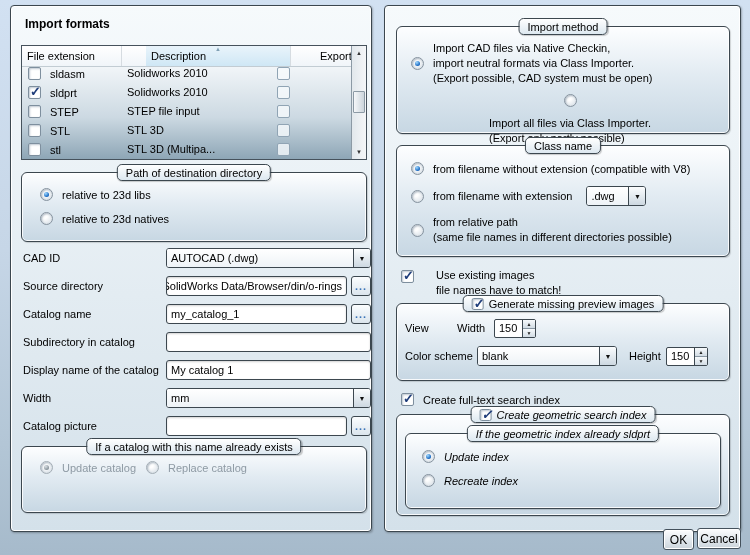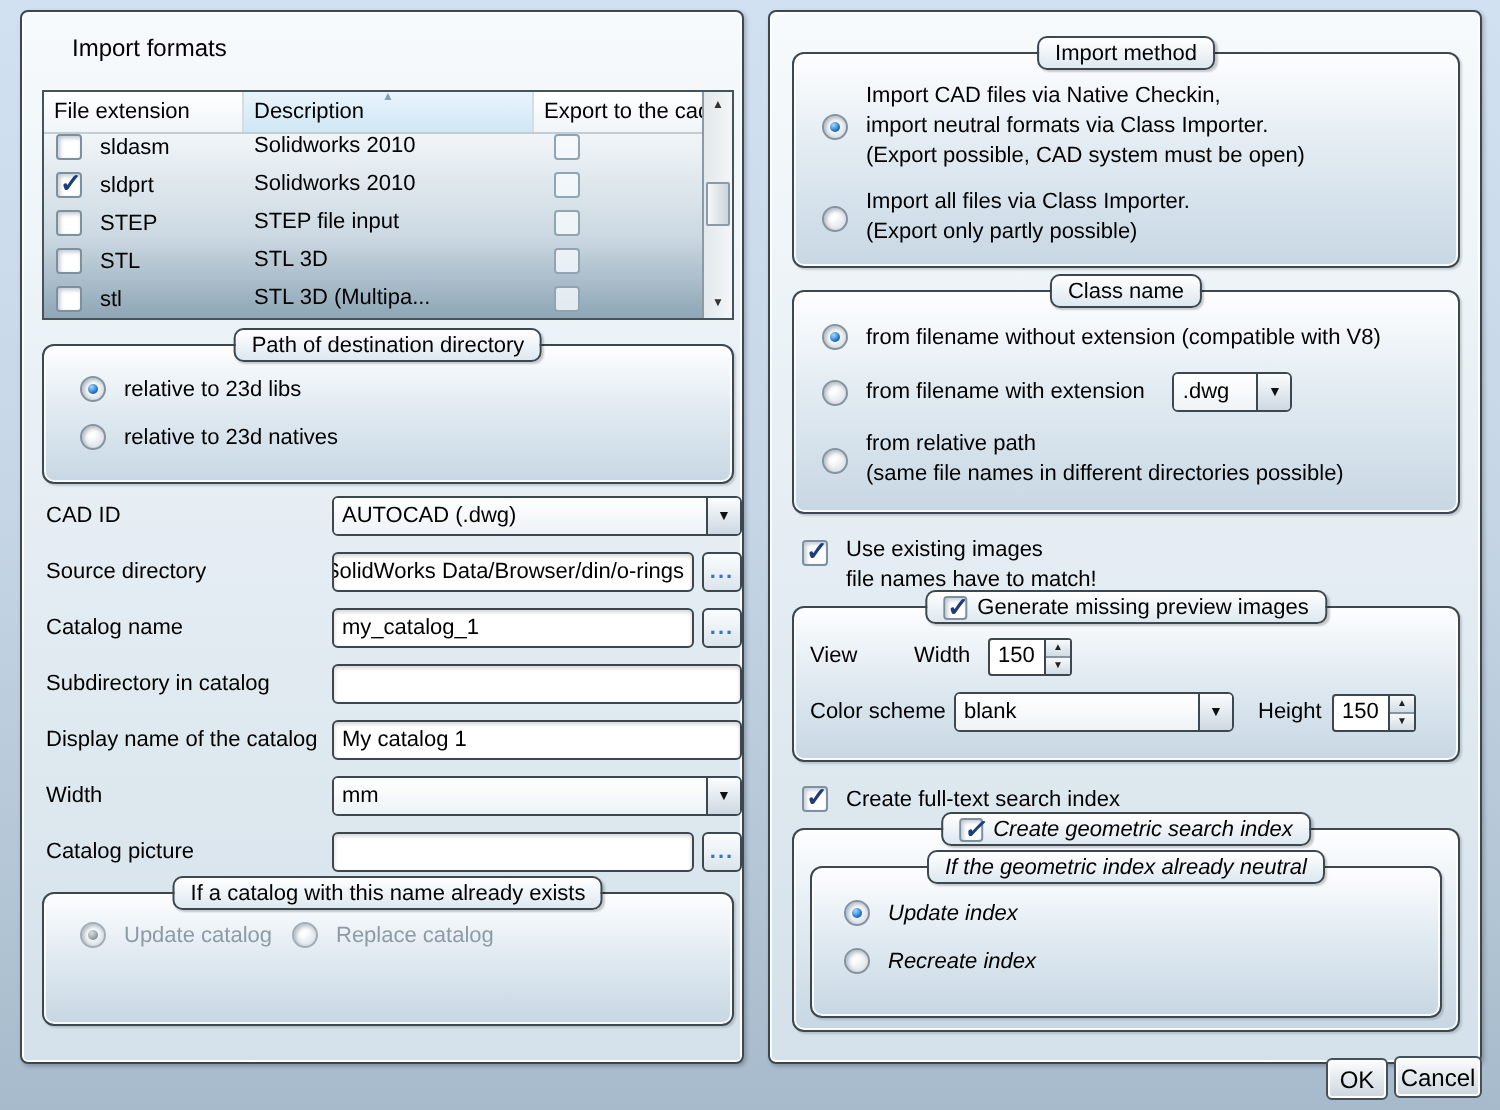--- a/index.html
+++ b/index.html
@@ -10,21 +10,21 @@
     background:linear-gradient(180deg,#d2e1f2 0%,#c6d6e7 45%,#b3c6d6 80%,#a6bacb 100%);
     position:relative; overflow:hidden;
   }
   .panel {
     position:absolute; border:1px solid #3c474f; border-radius:4px;
     background:linear-gradient(180deg,#f6fafc 0%,#e3ecf2 55%,#d4e1ea 100%);
     box-shadow: inset 0 0 0 1px #ffffff, 1px 1px 2px rgba(0,0,0,.25);
   }
   .panel.left { left:10px; top:5px; width:362px; height:527px; }
   .panel.right { left:384px; top:5px; width:357px; height:527px; }
-  .panel-title { position:absolute; left:14px; top:11px; font-weight:normal; font-size:12px;margin-left:11px; }
+  .panel-title { position:absolute; left:14px; top:11px; font-weight:bold; font-size:12px; }
 
   
   .grpbox {
     position:absolute; border:1px solid #3c474f; border-radius:6px;
     background:linear-gradient(180deg,#fdfeff 0%,#e2ebf2 45%,#c7d7e3 100%);
     box-shadow: inset 0 0 0 1px rgba(255,255,255,.85), 1px 1px 1px rgba(0,0,0,.15);
   }
   .grp-title {
     position:absolute; top:-9px; left:50%; transform:translateX(-50%);
     height:17px; padding:0 8px; border:1px solid #3c474f; border-radius:5px;
@@ -73,21 +73,21 @@
     display:flex; flex-direction:column; }
   .spin .arrows div { flex:1; display:flex; align-items:center; justify-content:center;
     font-size:5px; color:#222; background:linear-gradient(180deg,#f7fafc,#d2dce4); }
   .spin .arrows div:first-child { border-bottom:1px solid #8795a1; }
 
   
   .tbl { position:absolute; left:10px; top:39px; width:346px; height:115px;
     border:1px solid #46525c; background:#fff; display:flex; }
   .tbl-main { flex:1; display:flex; flex-direction:column; overflow:hidden; }
   .tbl-head { height:21px; flex:none; display:flex;
-    background:linear-gradient(180deg,#ffffff,#f0f5f9); border-bottom:1px solid #c2ccd3; }
+    background:linear-gradient(180deg,#ffffff,#f0f5f9); border-bottom:1px solid #c2ccd3;gap:24px; }
   .th { display:flex; align-items:center; padding:0 5px; border-right:1px solid #d6dce1;
     white-space:nowrap; overflow:hidden; position:relative; }
   .th.c1 { width:100px; flex:none; }
   .th.c2 { width:145px; flex:none; background:linear-gradient(180deg,#e9f4fb,#cfe7f5); }
   .th.c3 { flex:1; border-right:none; }
   .sort-arrow { position:absolute; top:0px; left:50%; transform:translateX(-50%);
     font-size:6px; color:#7fa0b5; }
   .tbl-body { flex:1; background:linear-gradient(180deg,#f1f5f8 0%,#ccd9e2 55%,#8ea6b6 100%); overflow:hidden; }
   .tr { height:19px; display:flex; align-items:flex-start; }
   .td1 { width:100px; flex:none; display:flex; align-items:center; padding-left:6px; gap:9px; }
@@ -302,21 +302,21 @@
       </div>
     <div style="padding:14px 0 0 14px;">
       <div class="opt">
         <span class="rb on"></span>
         <div class="lines">
           <div>Import CAD files via Native Checkin,</div>
           <div>import neutral formats via Class Importer.</div>
           <div>(Export possible, CAD system must be open)</div>
         </div>
       </div>
-      <div class="opt" style="margin-top:8px;">
+      <div class="opt" style="margin-top:8px;flex-direction:column;">
         <span class="rb"></span>
         <div class="lines">
           <div>Import all files via Class Importer.</div>
           <div>(Export only partly possible)</div>
         </div>
       </div>
     </div>
   </div>
 
   <div class="grpbox" style="left:11px; top:139px; width:334px; height:112px;">
@@ -339,21 +339,21 @@
       <div class="opt" style="margin-top:9px;">
         <span class="rb"></span>
         <div class="lines">
           <div>from relative path</div>
           <div>(same file names in different directories possible)</div>
         </div>
       </div>
     </div>
   </div>
 
-  <div style="position:absolute; left:16px; top:262px; display:flex; gap:9px; align-items:flex-start;">
+  <div style="position:absolute; left:16px; top:262px; display:flex; gap:22px; align-items:flex-start;">
     <span class="cb on" style="margin-top:2px;"></span>
     <div class="lines">
       <div>Use existing images</div>
       <div>file names have to match!</div>
     </div>
   </div>
 
   <div class="grpbox" style="left:11px; top:297px; width:334px; height:78px;">
     <div class="grp-title">
       <span class="cb on" style="width:12px;height:12px;"></span>
@@ -394,21 +394,21 @@
     <span>Create full-text search index</span>
   </div>
 
   <div class="grpbox" style="left:11px; top:408px; width:334px; height:102px;font-style:italic;">
     <div class="grp-title">
       <span class="cb on" style="width:12px;height:12px;"></span>
       <span>Create geometric search index</span>
     </div>
     <div class="grpbox" style="left:8px; top:18px; width:316px; height:76px;">
       <div class="grp-title">
-          <span>If the geometric index already neutral</span>
+          <span>If the geometric index already sldprt</span>
         </div>
       <div style="padding:16px 0 0 16px; display:flex; flex-direction:column; gap:11px;">
         <div class="radio-row">
           <span class="rb on"></span>
           <span>Update index</span>
         </div>
         <div class="radio-row">
           <span class="rb"></span>
           <span>Recreate index</span>
         </div>

